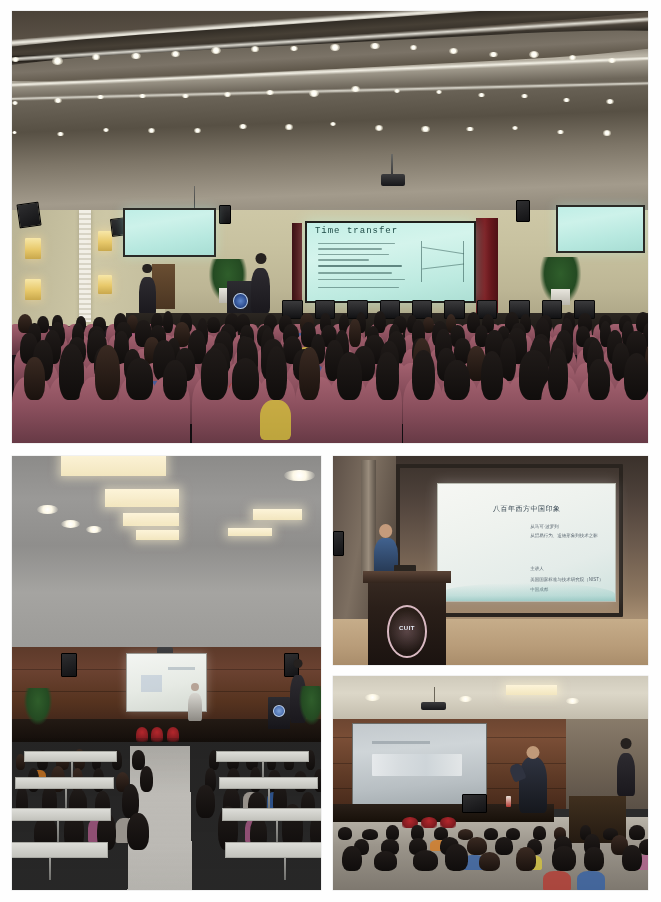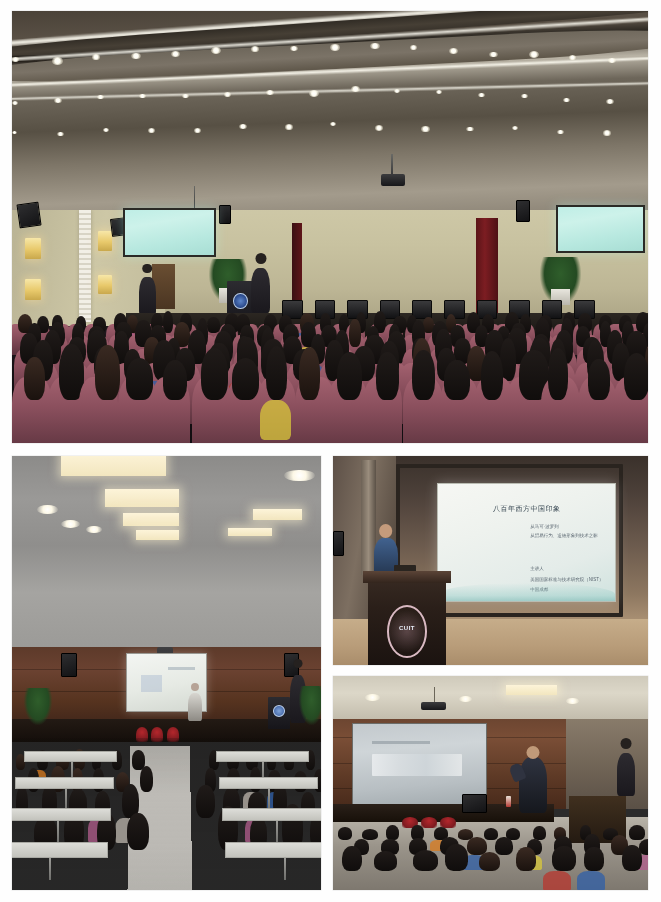--- a/index.html
+++ b/index.html
@@ -451,20 +451,32 @@
       <div class="proj" style="left:27.0%; top:45.6%; width:3.6%; height:2.4%;"></div>
       <div class="proj-rod" style="left:59.6%; top:33.0%; height:5.0%;"></div>
       <div class="proj" style="left:58.0%; top:37.8%; width:3.8%; height:2.6%;"></div>
 
       <div class="screen" style="left:17.5%; top:45.5%; width:14.5%; height:11.5%;"></div>
       <div class="screen" style="left:85.5%; top:45.0%; width:14.0%; height:11.0%;"></div>
 
       <div class="curtain" style="left:73.0%; top:48.0%; width:3.4%; height:22%;"></div>
       <div class="curtain" style="left:44.0%; top:49.0%; width:1.6%; height:21%; background:linear-gradient(90deg,#3a1013,#5e1519);"></div>
 
+      <div class="screen-main" style="left:46.0%; top:48.5%; width:27.0%; height:19.0%;">
+        <div class="slide-title" style="font-size:9px;">Time transfer</div>
+        <div class="slide-line" style="top:26%; width:46%;"></div>
+        <div class="slide-line" style="top:33%; width:38%;"></div>
+        <div class="slide-line" style="top:40%; width:42%;"></div>
+        <div class="slide-line" style="top:47%; width:30%;"></div>
+        <div class="slide-line" style="top:55%; width:50%; background:rgba(30,70,66,.62);"></div>
+        <div class="slide-line" style="top:64%; width:44%;"></div>
+        <div class="slide-line" style="top:72%; width:52%;"></div>
+        <div class="slide-line" style="top:82%; width:48%;"></div>
+        <div class="slide-diag"></div>
+      </div>
 
       <div style="position:absolute;left:22.0%;top:58.5%;width:3.6%;height:10.5%;background:linear-gradient(180deg,#6a4e32,#4a3522);"></div>
 
       <div class="plant" style="left:31.0%; top:57.5%; width:6.0%; height:10.0%;">
         <div class="plant-pot"></div>
       </div>
       <div class="plant" style="left:83.0%; top:57.0%; width:6.5%; height:11.0%;">
         <div class="plant-pot"></div>
       </div>
 

